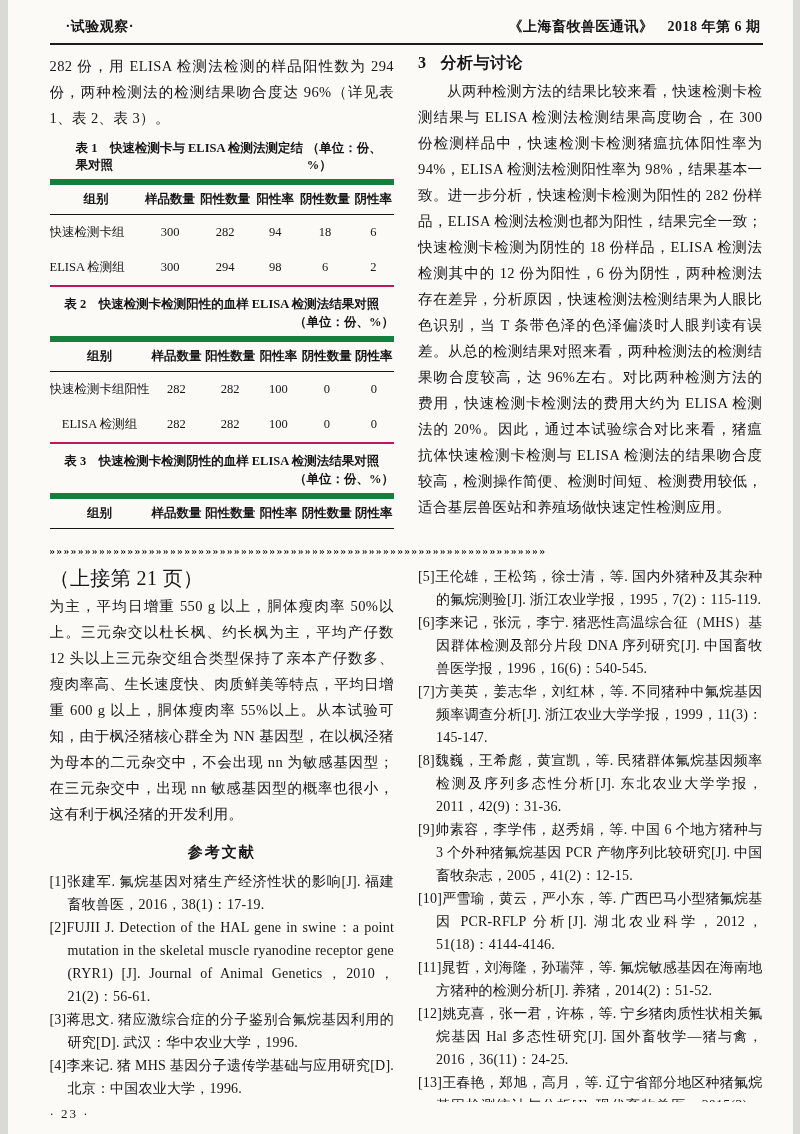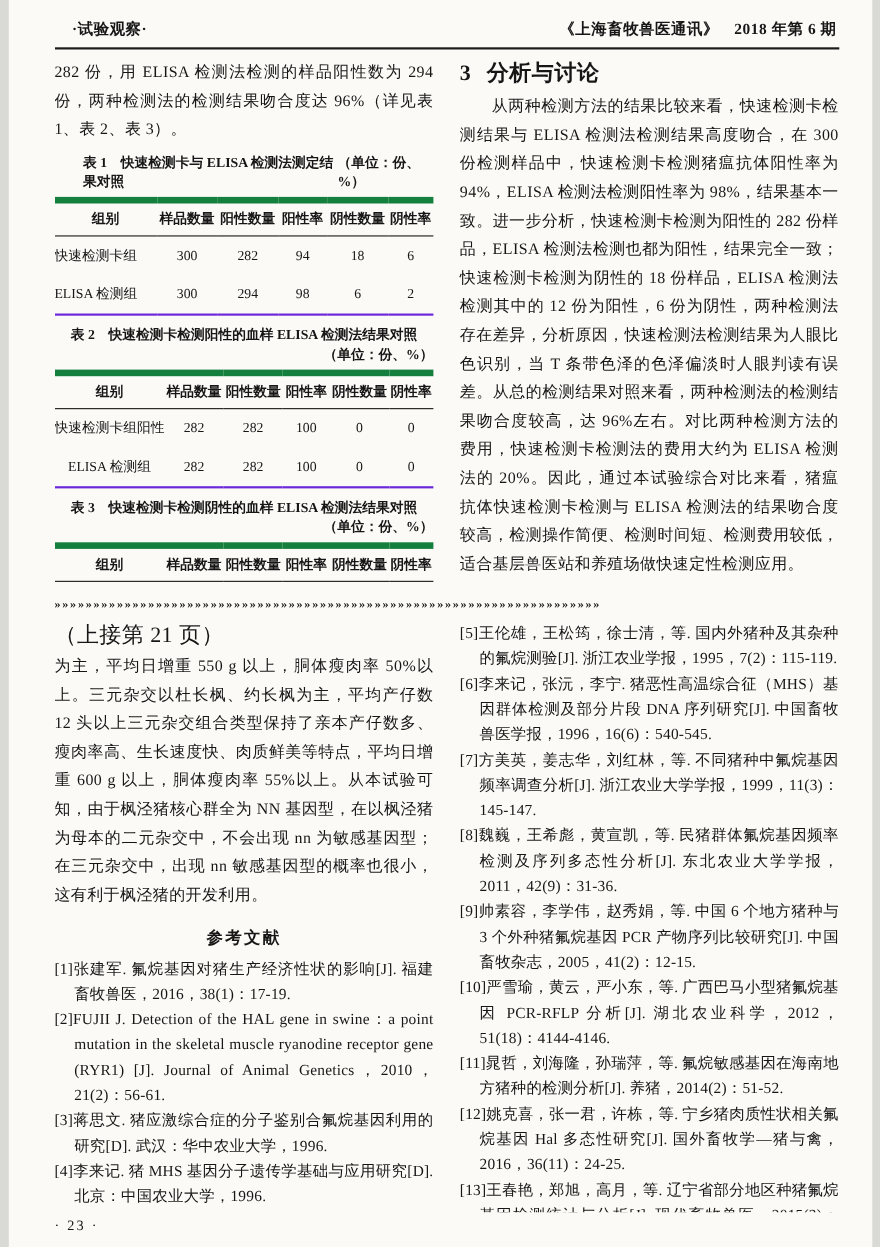--- a/index.html
+++ b/index.html
@@ -19,32 +19,32 @@
   
   .top-section { display:flex; gap:24px; height:484px; margin-top:8px; overflow:hidden; }
   .bottom-section { display:flex; gap:24px; flex:1; overflow:hidden; }
   .col { flex:1; min-width:0; }
 
   .body-par { font-size:14.5px; line-height:26px; text-align:justify;
     text-justify:inter-ideograph; letter-spacing:0.4px; margin:0; }
   .indent { text-indent:2em; }
 
   
-  .sec-heading { font-size:20px; font-weight:bold; margin:0 0 4px 0; letter-spacing:0.5px; }
+  .sec-heading { font-size:16px; font-weight:bold; margin:0 0 4px 0; letter-spacing:0.5px; }
   .sec-heading .sec-no { margin-right:14px; }
 
   
   .tbl-block { margin-top:9px; }
   .tbl-cap-row { display:flex; justify-content:space-between; align-items:baseline;
     font-size:12.5px; font-weight:bold; padding-left:26px; }
   .tbl-cap-center { text-align:center; font-size:12.5px; font-weight:bold; }
   .tbl-unit-line { text-align:right; font-size:12.5px; font-weight:bold; margin-top:1px; }
   table.data-tbl { width:100%; border-collapse:collapse; margin-top:5px; font-size:12.5px; }
   table.data-tbl thead tr { border-top:6px solid #15803d; border-bottom:1px solid #161616; }
-  table.data-tbl tbody { border-bottom:2px solid #6d28d9; }
+  table.data-tbl tbody { border-bottom:2px solid #be185d; }
   table.data-tbl th { font-weight:bold; padding:6px 0; text-align:center; white-space:nowrap; }
   table.data-tbl td { padding:9px 0; text-align:center; white-space:nowrap; }
   table.data-tbl td.lbl-left { text-align:left; }
   col.c-grp { width:27%; } col.c-n1 { width:16%; } col.c-n2 { width:16%; }
   col.c-n3 { width:13%; } col.c-n4 { width:16%; } col.c-n5 { width:12%; }
 
   
   .chevron-divider { font-size:11px; font-weight:bold; letter-spacing:1.6px;
     white-space:nowrap; overflow:hidden; line-height:14px; margin:6px 0 8px 0; color:#1b1b1b; }
 

